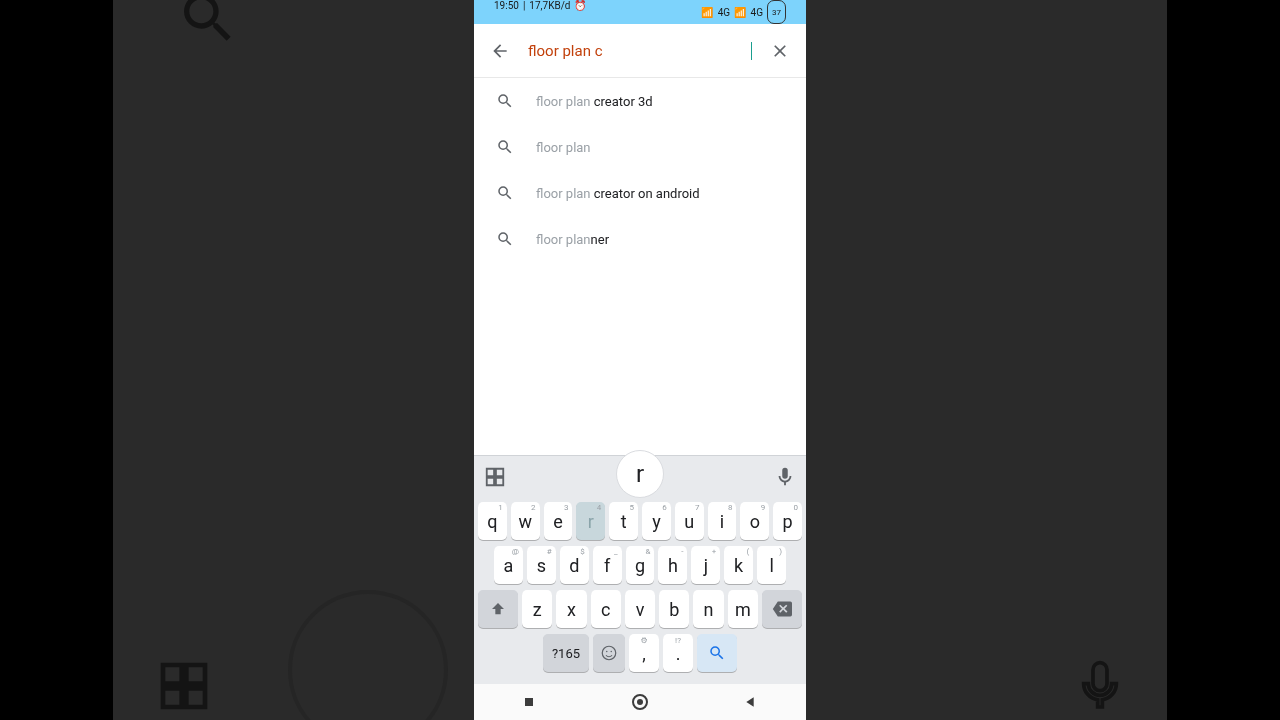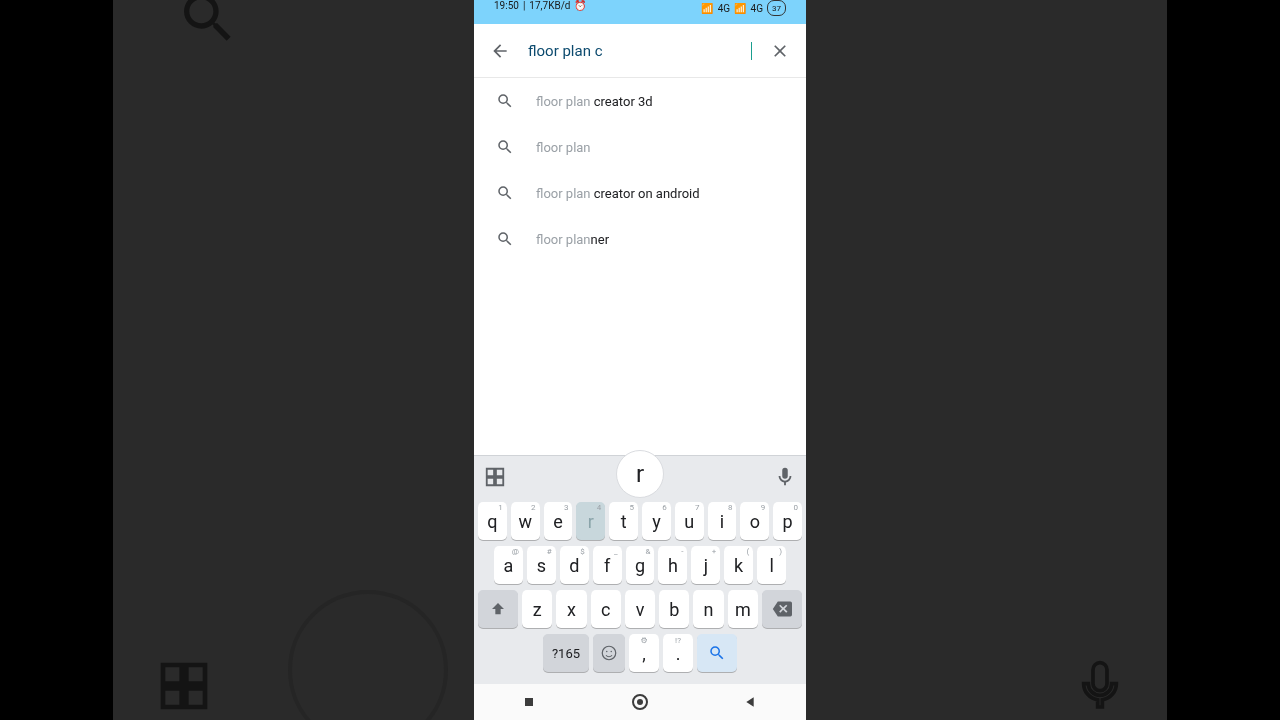--- a/index.html
+++ b/index.html
@@ -57,21 +57,21 @@
     justify-content: space-between;
     padding: 0 20px;
     font-size: 10px;
     color: #1a1a1a;
     background: #7dd3fc;
   }
   .status .left, .status .right { display:flex; align-items:center; gap:4px; }
   .bat {
     display:inline-flex; align-items:center;
     border:1px solid #333; border-radius:7px;
-    padding:0 4px; height:16px; font-size:8px;
+    padding:0 4px; height:24px; font-size:8px;
   }
 
   
   .search-bar {
     height: 54px;
     display: flex;
     align-items: center;
     padding: 0 8px;
     border-bottom: 1px solid #e8e8e8;
     gap: 10px;
@@ -81,21 +81,21 @@
     display:flex; align-items:center; justify-content:center;
     border:none; background:none; cursor:pointer;
     color:#5f6368;
   }
   .icon-btn svg { width:20px; height:20px; fill:currentColor; }
   .search-input {
     flex:1;
     border:none;
     outline:none;
     font-size:15px;
-    color:#0c4a6e;
+    color:#c2410c;
     background:transparent;
   }
   .caret {
     display:inline-block;
     width:1px; height:18px;
     background:#1a9e8f;
     vertical-align:middle;
     margin-left:-2px;
     animation: blink 1s steps(1) infinite;
   }

